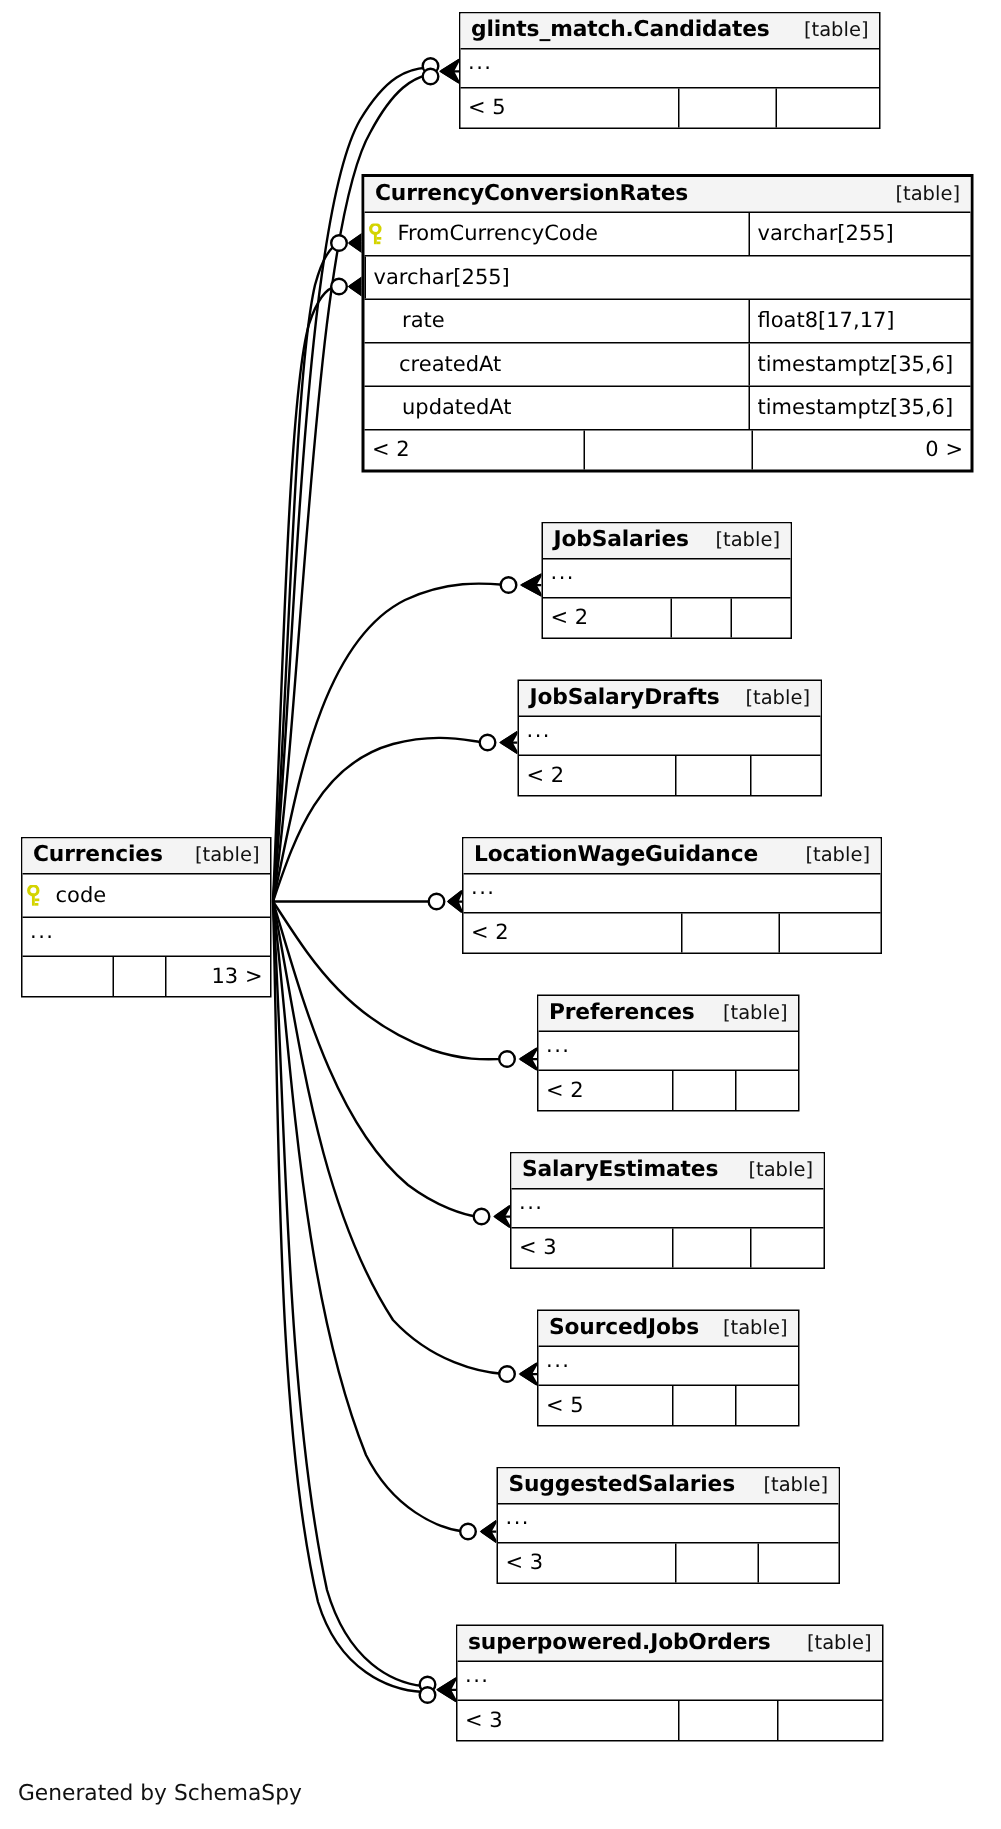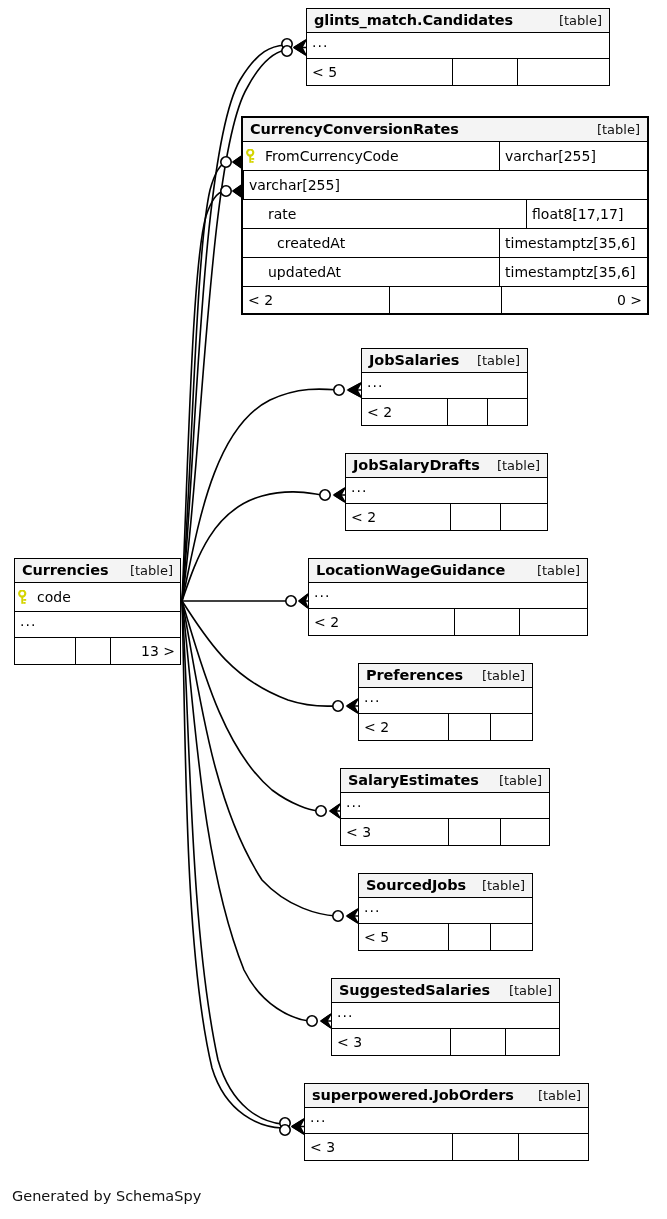--- a/index.html
+++ b/index.html
@@ -216,21 +216,21 @@
       <path d="M331,1014 L321,1021 L331,1028 L327,1021 Z" fill="#000000" stroke="#000000" stroke-width="1.4"></path>
       <path d="M331,1014 L321,1021 M331,1021 L321,1021 M331,1028 L321,1021" stroke="#000000" stroke-width="1.5" fill="none"></path>
 
       <circle cx="285" cy="1123" r="5.2" fill="#ffffff" stroke="#000000" stroke-width="1.6"></circle>
       <circle cx="285" cy="1130" r="5.2" fill="#ffffff" stroke="#000000" stroke-width="1.6"></circle>
       <path d="M304,1119 L292,1126.5 L304,1134 L300,1126.5 Z" fill="#000000" stroke="#000000" stroke-width="1.4"></path>
       <path d="M304,1119 L292,1126.5 M304,1126.5 L292,1126.5 M304,1134 L292,1126.5" stroke="#000000" stroke-width="1.5" fill="none"></path>
     </g>
   </svg>
 
-  <div class="table-node" style="left:306px; top:8px; width:304px;">
+  <div class="table-node" style="left:306px; top:8px; width:281px;">
     <div class="tbl-title">
       <span class="tname">glints_match.Candidates</span>
       <span class="tkind">[table]</span>
     </div>
     <div class="ellipsis-row">
       <span>...</span>
     </div>
     <div class="tbl-footer">
       <div class="fcell left" style="width:145px;">&lt; 5</div>
       <div class="fcell left" style="width:65px;"></div>
@@ -260,25 +260,25 @@
     </div>
 
     <div class="tbl-row">
       <div class="coltype" style="width:148px;">varchar[255]</div>
     </div>
 
     <div class="tbl-row">
       <div class="colname" style="padding-left:25px;">
         <span>rate</span>
       </div>
-      <div class="coltype" style="width:121px;">float8[17,17]</div>
-    </div>
-
-    <div class="tbl-row">
-      <div class="colname" style="padding-left:34px;">
+      <div class="coltype" style="width:148px;">float8[17,17]</div>
+    </div>
+
+    <div class="tbl-row">
+      <div class="colname" style="padding-left:23px;">
         <span>createdAt</span>
       </div>
       <div class="coltype" style="width:148px;">timestamptz[35,6]</div>
     </div>
 
     <div class="tbl-row">
       <div class="colname" style="padding-left:25px;">
         <span>updatedAt</span>
       </div>
       <div class="coltype" style="width:148px;">timestamptz[35,6]</div>

